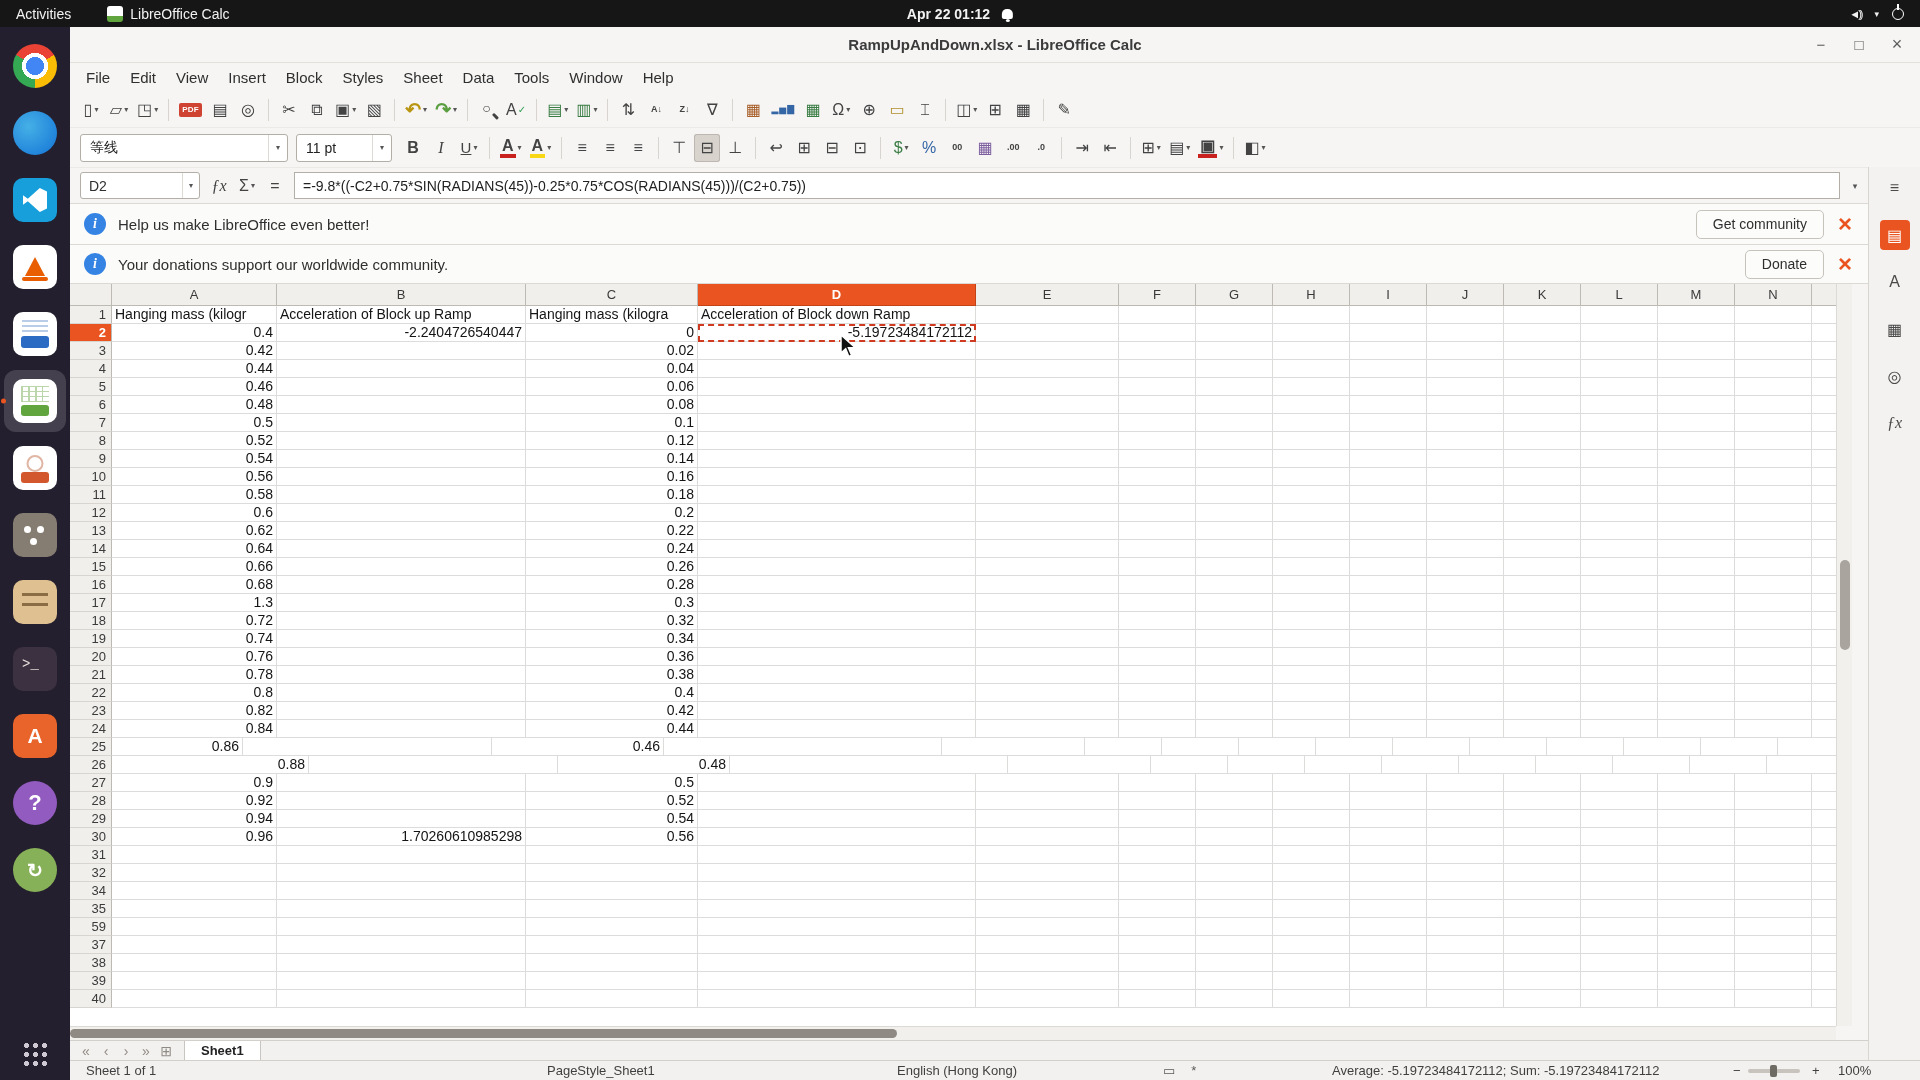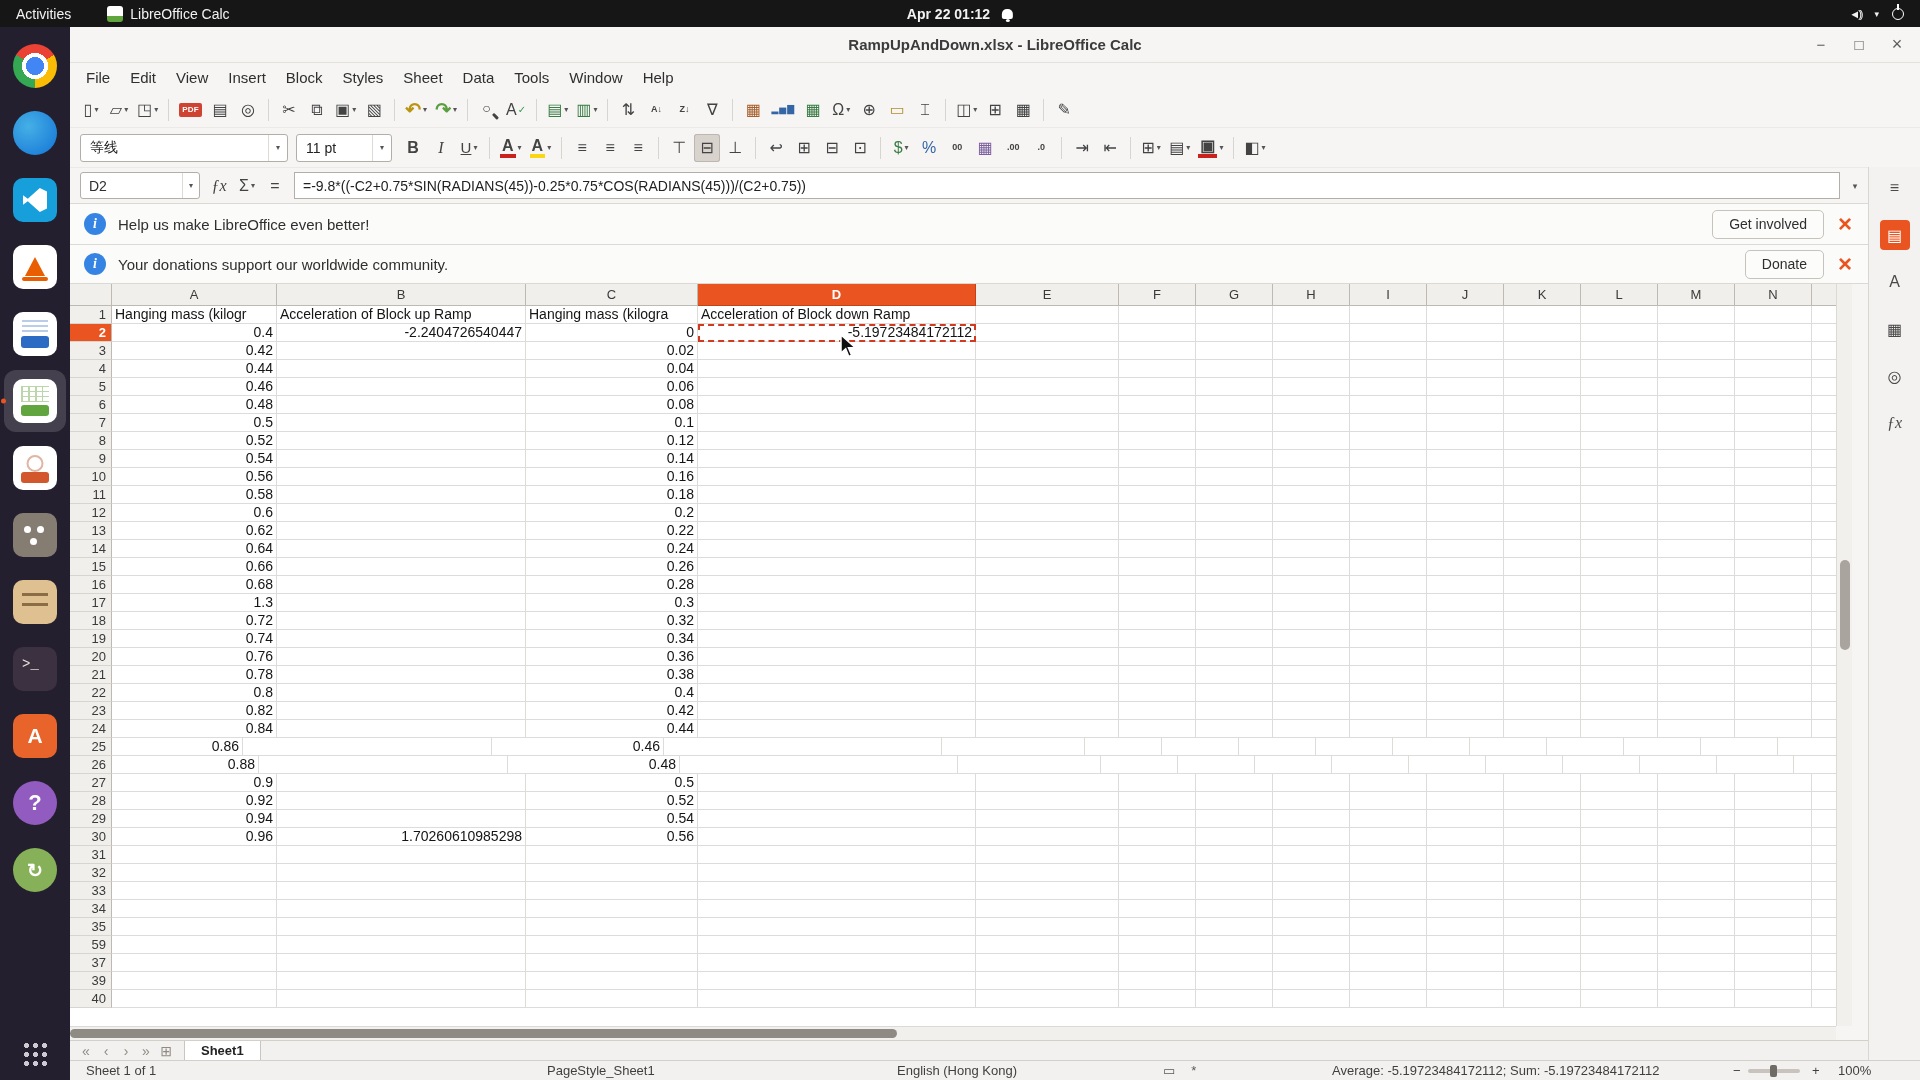--- a/index.html
+++ b/index.html
@@ -495,21 +495,21 @@
       <div class="formula-input">
         <span>=-9.8*((-C2+0.75*SIN(RADIANS(45))-0.25*0.75*COS(RADIANS(45)))/(C2+0.75))</span>
       </div>
       <span class="fb-expand">▾</span>
     </div>
 
     <div class="infobar" style="top:177px;height:41px">
       <span class="info-icon">i</span>
       <span class="info-text">Help us make LibreOffice even better!</span>
       <span class="spacer"></span>
-      <span class="info-btn">Get involved</span>
+      <span class="info-btn">Get community</span>
       <span class="info-close">×</span>
     </div>
 
     <div class="infobar" style="top:218px;height:39px">
       <span class="info-icon">i</span>
       <span class="info-text">Your donations support our worldwide community.</span>
       <span class="spacer"></span>
       <span class="info-btn">Donate</span>
       <span class="info-close">×</span>
     </div>
@@ -979,21 +979,21 @@
             <div class="cell" style="width: 77px;"></div>
             <div class="cell" style="width: 77px;"></div>
             <div class="cell" style="width: 77px;"></div>
             <div class="cell" style="width: 77px;"></div>
             <div class="cell" style="width: 77px;"></div>
             <div class="cell" style="width: 77px;"></div>
             <div class="cell" style="width: 77px;"></div>
           </div>
           <div class="grow">
             <div class="rh">26</div>
-            <div class="cell num" style="width: 147px;">0.88</div>
+            <div class="cell num" style="width: 197px;">0.88</div>
             <div class="cell" style="width: 249px;"></div>
             <div class="cell num" style="width: 172px;">0.48</div>
             <div class="cell" style="width: 278px;"></div>
             <div class="cell" style="width: 143px;"></div>
             <div class="cell" style="width: 77px;"></div>
             <div class="cell" style="width: 77px;"></div>
             <div class="cell" style="width: 77px;"></div>
             <div class="cell" style="width: 77px;"></div>
             <div class="cell" style="width: 77px;"></div>
             <div class="cell" style="width: 77px;"></div>
@@ -1104,38 +1104,20 @@
             <div class="cell" style="width: 77px;"></div>
             <div class="cell" style="width: 77px;"></div>
             <div class="cell" style="width: 77px;"></div>
             <div class="cell" style="width: 77px;"></div>
             <div class="cell" style="width: 77px;"></div>
             <div class="cell" style="width: 77px;"></div>
             <div class="cell" style="width: 77px;"></div>
             <div class="cell" style="width: 77px;"></div>
           </div>
           <div class="grow">
-            <div class="rh">33</div>
-            <div class="cell" style="width: 165px;"></div>
-            <div class="cell" style="width: 249px;"></div>
-            <div class="cell" style="width: 172px;"></div>
-            <div class="cell" style="width: 278px;"></div>
-            <div class="cell" style="width: 143px;"></div>
-            <div class="cell" style="width: 77px;"></div>
-            <div class="cell" style="width: 77px;"></div>
-            <div class="cell" style="width: 77px;"></div>
-            <div class="cell" style="width: 77px;"></div>
-            <div class="cell" style="width: 77px;"></div>
-            <div class="cell" style="width: 77px;"></div>
-            <div class="cell" style="width: 77px;"></div>
-            <div class="cell" style="width: 77px;"></div>
-            <div class="cell" style="width: 77px;"></div>
-            <div class="cell" style="width: 77px;"></div>
-          </div>
-          <div class="grow">
             <div class="rh">34</div>
             <div class="cell" style="width: 165px;"></div>
             <div class="cell" style="width: 249px;"></div>
             <div class="cell" style="width: 172px;"></div>
             <div class="cell" style="width: 278px;"></div>
             <div class="cell" style="width: 143px;"></div>
             <div class="cell" style="width: 77px;"></div>
             <div class="cell" style="width: 77px;"></div>
             <div class="cell" style="width: 77px;"></div>
             <div class="cell" style="width: 77px;"></div>
@@ -1177,20 +1159,38 @@
             <div class="cell" style="width: 77px;"></div>
             <div class="cell" style="width: 77px;"></div>
             <div class="cell" style="width: 77px;"></div>
             <div class="cell" style="width: 77px;"></div>
             <div class="cell" style="width: 77px;"></div>
             <div class="cell" style="width: 77px;"></div>
             <div class="cell" style="width: 77px;"></div>
           </div>
           <div class="grow">
             <div class="rh">37</div>
+            <div class="cell" style="width: 165px;"></div>
+            <div class="cell" style="width: 249px;"></div>
+            <div class="cell" style="width: 172px;"></div>
+            <div class="cell" style="width: 278px;"></div>
+            <div class="cell" style="width: 143px;"></div>
+            <div class="cell" style="width: 77px;"></div>
+            <div class="cell" style="width: 77px;"></div>
+            <div class="cell" style="width: 77px;"></div>
+            <div class="cell" style="width: 77px;"></div>
+            <div class="cell" style="width: 77px;"></div>
+            <div class="cell" style="width: 77px;"></div>
+            <div class="cell" style="width: 77px;"></div>
+            <div class="cell" style="width: 77px;"></div>
+            <div class="cell" style="width: 77px;"></div>
+            <div class="cell" style="width: 77px;"></div>
+          </div>
+          <div class="grow">
+            <div class="rh">38</div>
             <div class="cell" style="width: 165px;"></div>
             <div class="cell" style="width: 249px;"></div>
             <div class="cell" style="width: 172px;"></div>
             <div class="cell" style="width: 278px;"></div>
             <div class="cell" style="width: 143px;"></div>
             <div class="cell" style="width: 77px;"></div>
             <div class="cell" style="width: 77px;"></div>
             <div class="cell" style="width: 77px;"></div>
             <div class="cell" style="width: 77px;"></div>
             <div class="cell" style="width: 77px;"></div>

